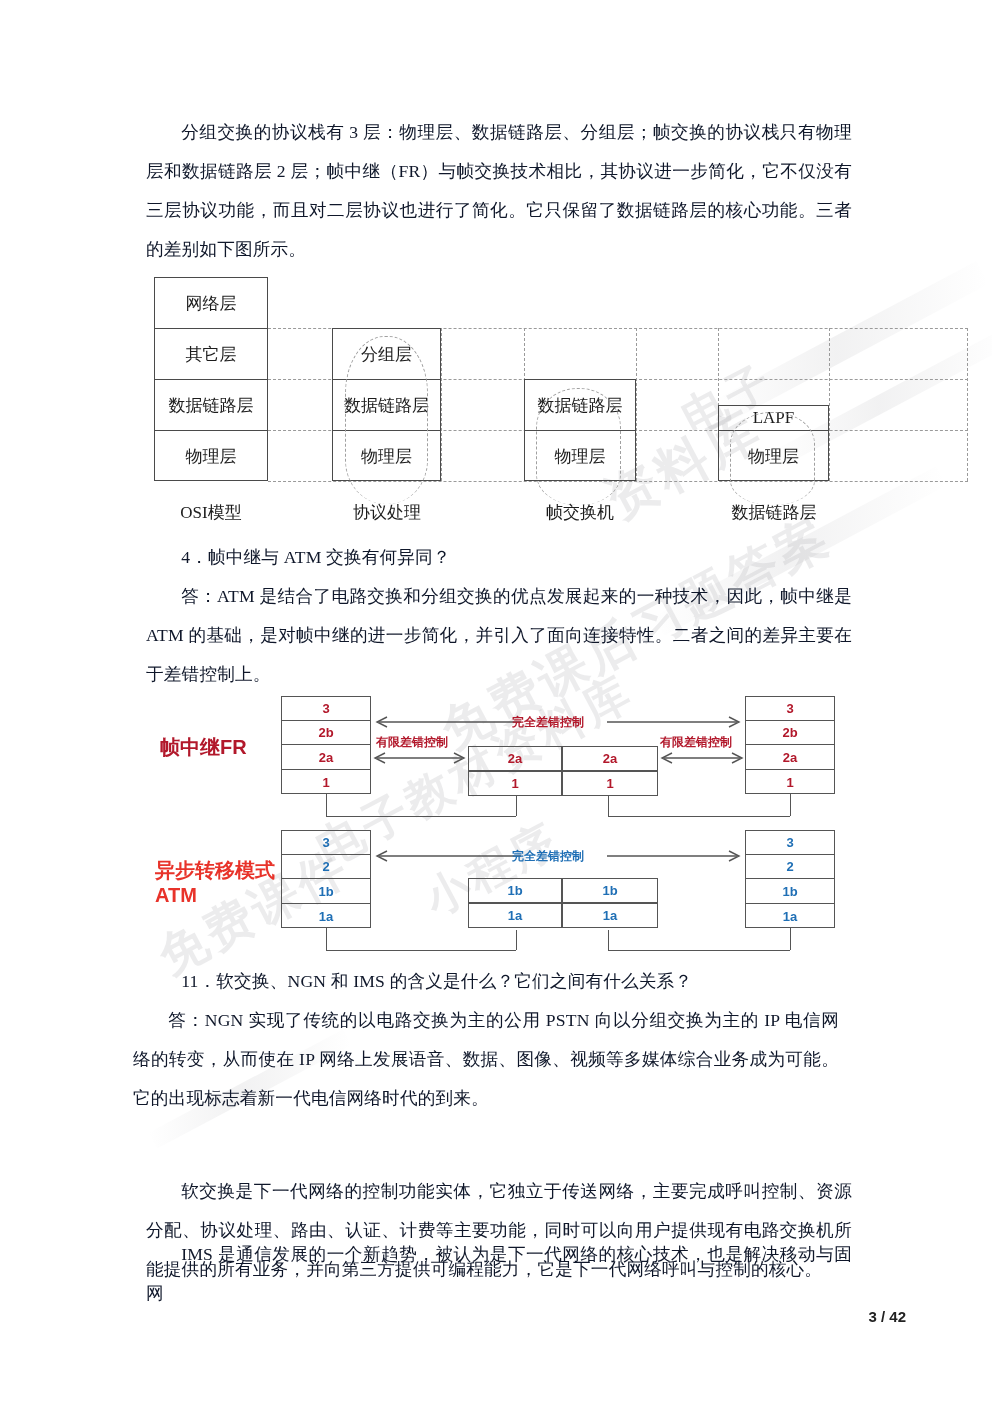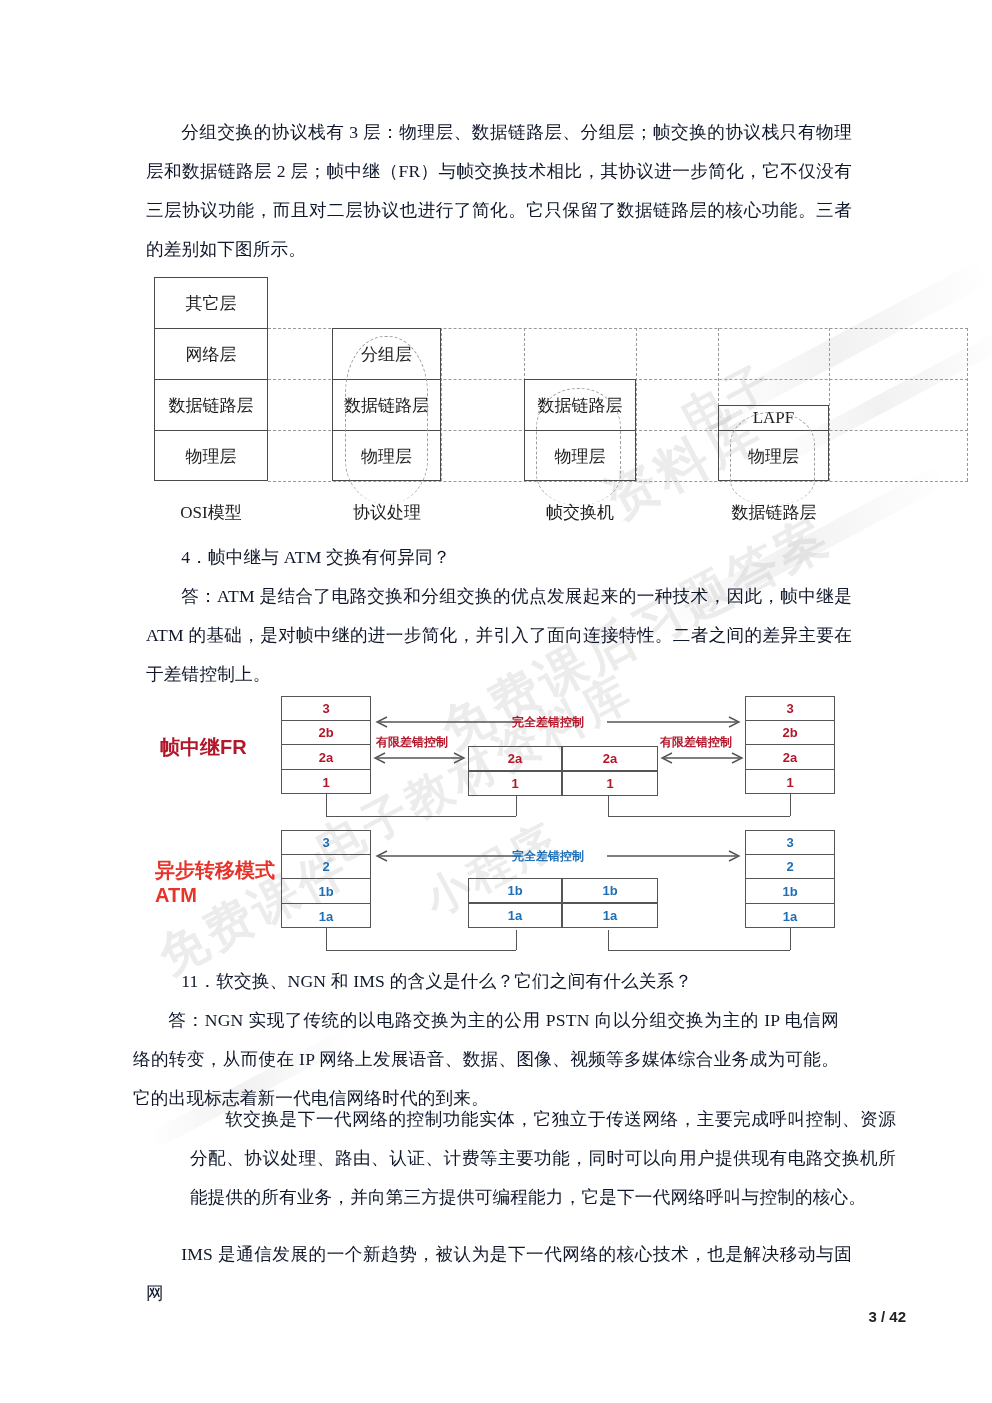--- a/index.html
+++ b/index.html
@@ -200,22 +200,22 @@
 
       <div class="vline" style="left:332px; top:52px;  height:153px;"></div>
       <div class="vline" style="left:441px; top:52px;  height:153px;"></div>
       <div class="vline" style="left:524px; top:52px;  height:153px;"></div>
       <div class="vline" style="left:636px; top:52px;  height:153px;"></div>
       <div class="vline" style="left:718px; top:52px;  height:153px;"></div>
       <div class="vline" style="left:829px; top:52px;  height:153px;"></div>
       <div class="vline" style="left:967px; top:52px;  height:153px;"></div>
 
       <div class="stack" style="left:154px; top:1px; width:114px; height:204px;">
+        <div class="layer" style="height:51px;">网络层</div>
         <div class="layer" style="height:51px;">其它层</div>
-        <div class="layer" style="height:51px;">网络层</div>
         <div class="layer" style="height:51px;">数据链路层</div>
         <div class="layer" style="height:51px;">物理层</div>
       </div>
 
       <div class="stack" style="left:332px; top:52px; width:109px; height:153px;">
         <div class="layer" style="height:51px;">分组层</div>
         <div class="layer" style="height:51px;">数据链路层</div>
         <div class="layer" style="height:51px;">物理层</div>
       </div>
       <div class="brace" style="left:345px; top:60px; width:83px; height:168px; border-bottom:none;"></div>
@@ -332,19 +332,19 @@
       <div class="hline" style="left:326px; top:260px; width:190px;"></div>
       <div class="vl" style="left:516px; top:240px; height:20px;"></div>
 
       <div class="vl" style="left:608px; top:240px; height:20px;"></div>
       <div class="hline" style="left:608px; top:260px; width:182px;"></div>
       <div class="vl" style="left:790px; top:238px; height:22px;"></div>
     </div>
 
     <p class="para indent" style="left:146px; top:962px; width:706px;">11．软交换、NGN 和 IMS 的含义是什么？它们之间有什么关系？</p>
     <p class="para indent" style="left:133px; top:1001px; width:706px;">答：NGN 实现了传统的以电路交换为主的公用 PSTN 向以分组交换为主的 IP 电信网络的转变，从而使在 IP 网络上发展语音、数据、图像、视频等多媒体综合业务成为可能。它的出现标志着新一代电信网络时代的到来。</p>
-    <p class="para indent" style="left:146px; top:1100px; width:706px;margin-left:44px;">软交换是下一代网络的控制功能实体，它独立于传送网络，主要完成呼叫控制、资源分配、协议处理、路由、认证、计费等主要功能，同时可以向用户提供现有电路交换机所能提供的所有业务，并向第三方提供可编程能力，它是下一代网络呼叫与控制的核心。</p>
+    <p class="para indent" style="left:146px; top:1172px; width:706px;">软交换是下一代网络的控制功能实体，它独立于传送网络，主要完成呼叫控制、资源分配、协议处理、路由、认证、计费等主要功能，同时可以向用户提供现有电路交换机所能提供的所有业务，并向第三方提供可编程能力，它是下一代网络呼叫与控制的核心。</p>
     <p class="para indent" style="left:146px; top:1235px; width:706px;">IMS 是通信发展的一个新趋势，被认为是下一代网络的核心技术，也是解决移动与固网</p>
   </div>
 
   <div id="footer">3 / 42</div>
 
 </div>
 
 </body></html>

